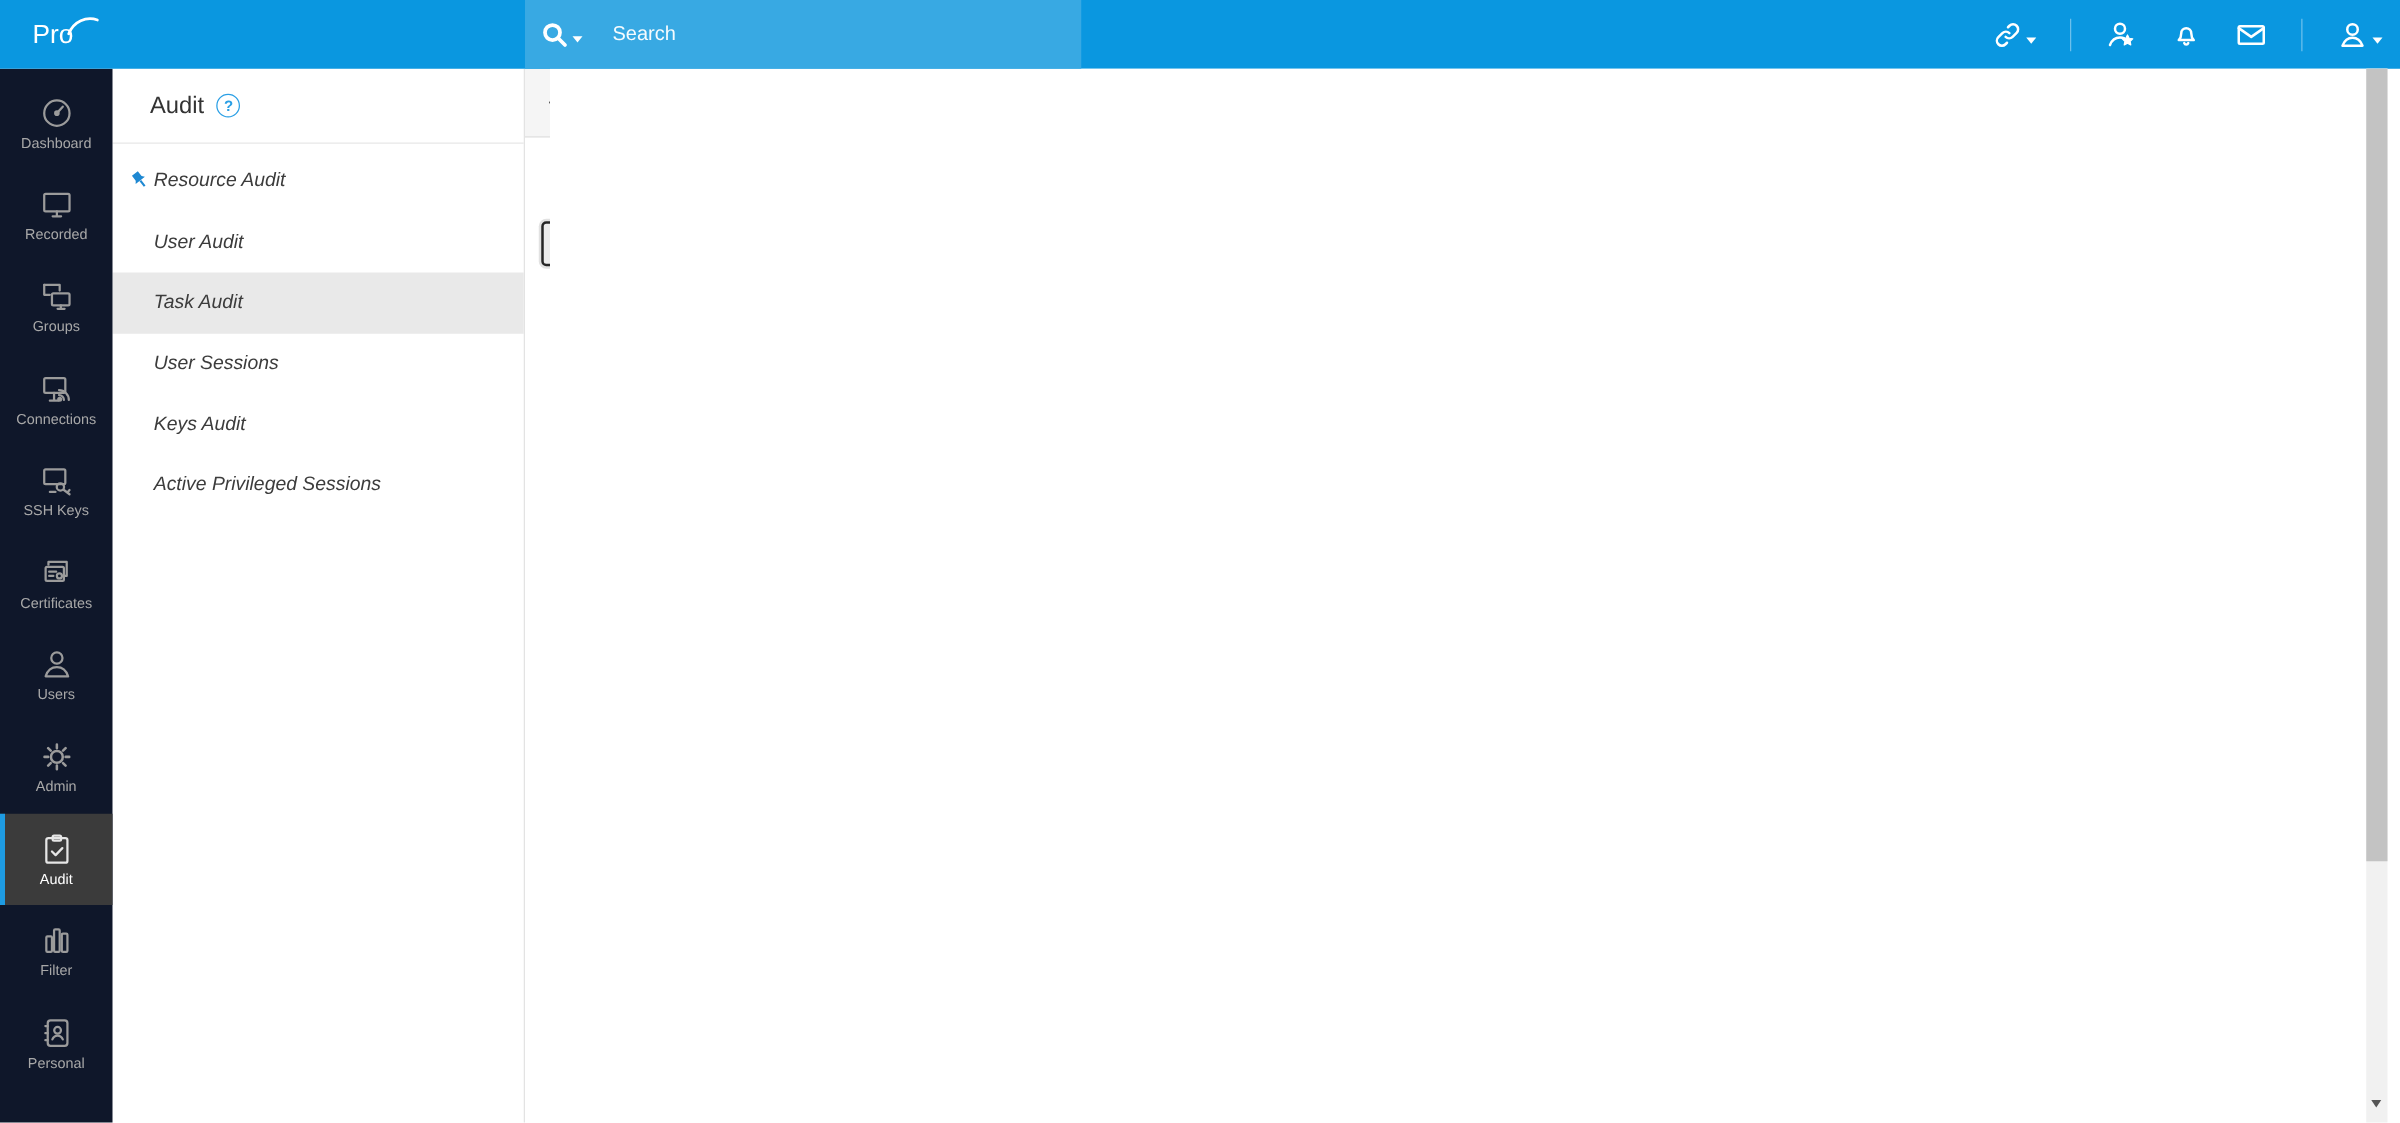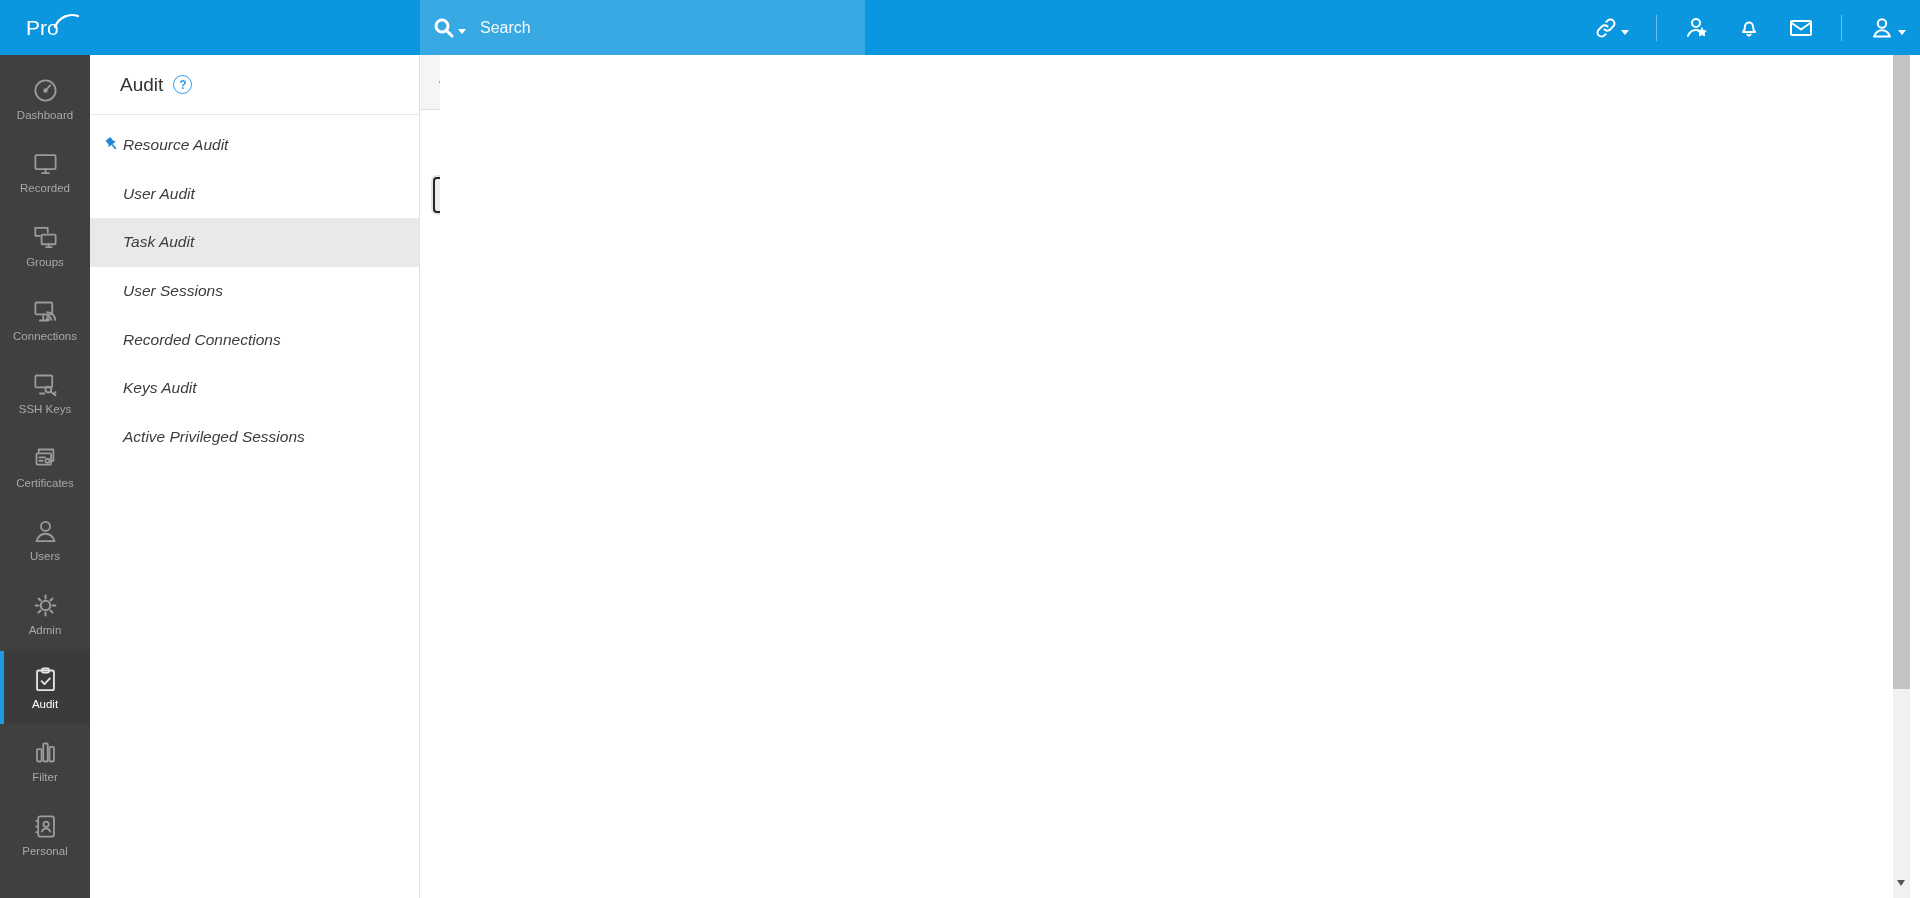--- a/index.html
+++ b/index.html
@@ -10,29 +10,29 @@
   .topbar { position:absolute; left:0; top:0; width:1920px; height:55px; background:#0a97e0; z-index:30; }
   .logo { position:absolute; left:20px; top:0; height:55px; display:flex; align-items:center; color:#fff; }
   .logo .main { font-size:21px; font-weight:bold; letter-spacing:.2px; }
   .logo .suffix { font-size:21px; font-weight:300; margin-left:6px; }
   .logo svg.swoosh { margin-left:-6px; margin-top:-16px; }
   .topbar-search { position:absolute; left:420px; top:0; width:445px; height:55px; background:#38a9e3;
                    display:flex; align-items:center; cursor:text; }
   .topbar-search .mag { margin-left:12px; display:flex; align-items:center; }
   .topbar-search .caret { width:0; height:0; border-left:4px solid transparent; border-right:4px solid transparent;
                           border-top:5px solid #fff; margin-left:2px; margin-top:8px; }
-  .topbar-search .ph { color:rgba(255,255,255,.95); font-size:16px; margin-left:14px; }
+  .topbar-search .ph { color:rgba(255,255,255,.95); font-size:16px; margin-left:24px; }
   .topbar-icons { position:absolute; right:14px; top:0; height:55px; display:flex; align-items:center; gap:27px; }
   .topbar-icons .divider { width:1px; height:26px; background:rgba(255,255,255,.4); }
   .ticon { display:flex; align-items:center; cursor:pointer; }
   .ticon .caret { width:0; height:0; border-left:4px solid transparent; border-right:4px solid transparent;
                   border-top:5px solid #fff; margin-left:3px; margin-top:10px; }
 
   
-  .sidebar { position:absolute; left:0; top:55px; width:90px; height:843px; background:#404040; padding-top:7px; z-index:20; }
+  .sidebar { position:absolute; left:0; top:55px; width:90px; height:843px; background:#0f172a; padding-top:7px; z-index:20; }
   .side-item { position:relative; height:73.6px; display:flex; flex-direction:column; align-items:center;
                justify-content:center; gap:5px; cursor:pointer; color:#9b9b9b; }
   .side-item .lbl { font-size:11.5px; color:#a8a8a8; }
   .side-item svg { stroke:#9b9b9b; }
   .side-item.active { background:#3b3b3b; }
   .side-item.active::before { content:""; position:absolute; left:0; top:0; width:4px; height:100%; background:#1e9be2; }
   .side-item.active .lbl { color:#fff; }
   .side-item.active svg { stroke:#e6e6e6; }
 
   
@@ -304,23 +304,20 @@
       <span>Resource Audit</span>
     </div>
     <div class="sub-item">
       <span>User Audit</span>
     </div>
     <div class="sub-item active">
       <span>Task Audit</span>
     </div>
     <div class="sub-item">
       <span>User Sessions</span>
-    </div>
-    <div class="sub-item">
-      <span>Recorded Connections</span>
     </div>
     <div class="sub-item">
       <span>Keys Audit</span>
     </div>
     <div class="sub-item">
       <span>Active Privileged Sessions</span>
     </div>
   </div>
 </div>
 

